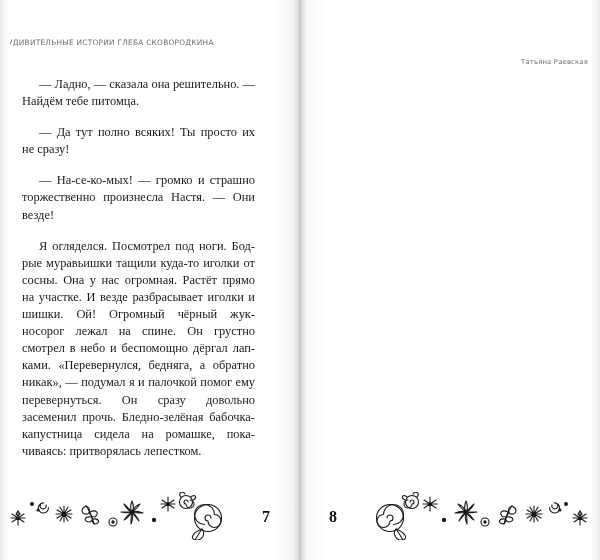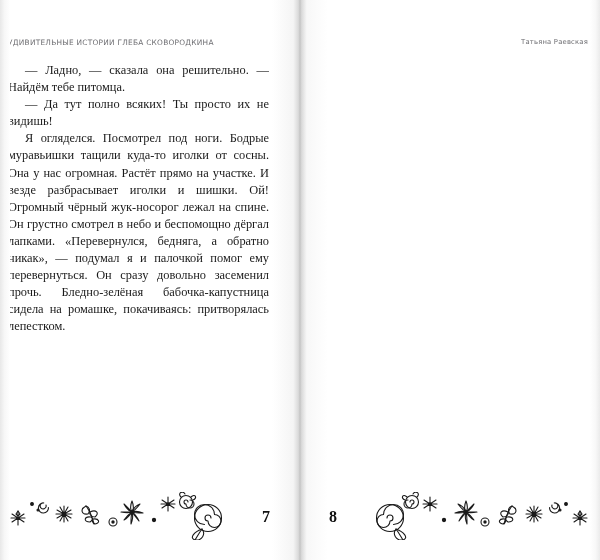--- a/index.html
+++ b/index.html
@@ -81,37 +81,38 @@
     white-space: nowrap;
     position: absolute;
     top: 38px;
   }
   .running-head-left  { left: 8px;  text-align: left; }
   .running-head-right {
     right: 12px;
     text-transform: none;
     font-size: 6.8px;
     letter-spacing: 0.2px;
+    margin-top: 20px;
   }
 
   .body-text {
     position: absolute;
     top: 62px;
     font-family: "Liberation Serif", serif;
     font-size: 12.4px;
     line-height: 17.1px;
     color: #1a1a1a;
     text-align: justify;
     text-justify: inter-word;
     hyphens: manual;
   }
   .page-left .body-text  { left: 8px;  width: 261px; }
 
   .body-text p {
-    margin: 0;
+    margin: 14px;
     text-indent: 17px;
   }
 
   
   .page-footer {
     position: absolute;
     bottom: 12px;
     height: 54px;
     width: 100%;
     left: 0;
@@ -142,21 +143,22 @@
 <body>
 
 <div class="book-spread">
 
   <div class="page page-left">
 
     <div class="running-head running-head-left">УДИВИТЕЛЬНЫЕ ИСТОРИИ ГЛЕБА СКОВОРОДКИНА</div>
 
     <div class="body-text">
       <p>— Ладно, — сказала она решитель­но. — Найдём тебе питомца.</p>
-      <p>— Да тут полно всяких! Ты просто их не видишь!</p>
+      <p>— Да тут полно всяких! Ты просто их не сразу!</p>
+      <p>— На-се-ко-мых! — громко и страшно торжественно произнесла Настя. — Они везде!</p>
       <p>Я огляделся. Посмотрел под ноги. Бод­рые муравьишки тащили куда-то игол­ки от сосны. Она у нас огромная. Растёт прямо на участке. И везде разбрасывает иголки и шишки. Ой! Огромный чёрный жук-носорог лежал на спине. Он грустно смотрел в небо и беспомощно дёргал лап­ками. «Перевернулся, бедняга, а обратно никак», — подумал я и палочкой помог ему перевернуться. Он сразу довольно засеменил прочь. Бледно-зелёная бабоч­ка-капустница сидела на ромашке, пока­чиваясь: притворялась лепестком.</p>
     </div>
 
     <div class="page-footer">
       <div class="ornament">
         <svg class="orn-svg" viewBox="0 0 232 48" xmlns="http://www.w3.org/2000/svg" fill="none" stroke="#1a1a1a" stroke-width="1.1" stroke-linecap="round" stroke-linejoin="round">
 
           <g transform="translate(10,26)">
             <path d="M0,-7 L0,7 M-6,-4 L6,4 M-6,4 L6,-4 M-7,0 L7,0"></path>
             <path d="M0,-7 l2,3 -2,2 -2,-2 z"></path>

